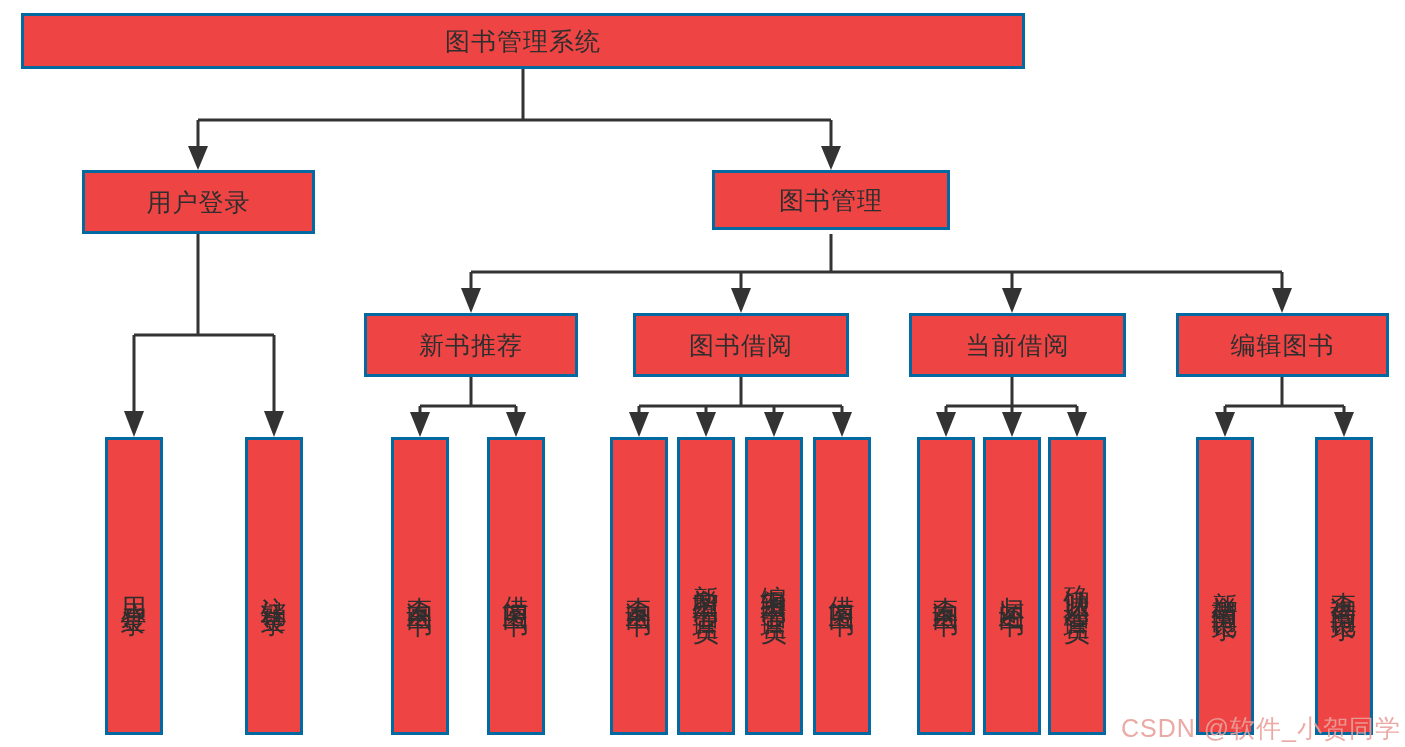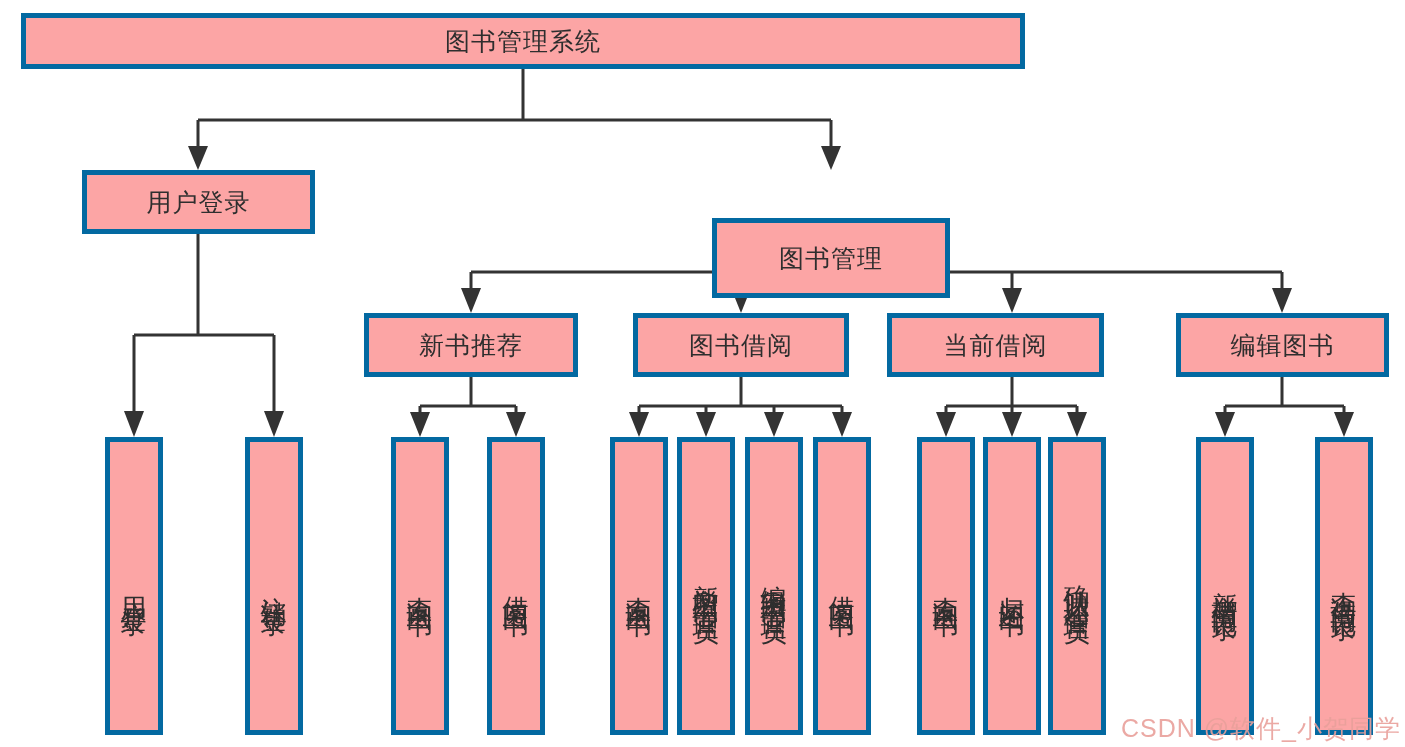--- a/index.html
+++ b/index.html
@@ -12,36 +12,36 @@
     overflow: hidden;
   }
   #connectors {
     position: absolute;
     left: 0; top: 0;
     z-index: 0;
   }
   .node {
     position: absolute;
     box-sizing: border-box;
-    border: 5px solid #0369a1;
-    background: #fca5a5;
+    border: 3px solid #0369a1;
+    background: #ef4444;
     display: flex;
     align-items: center;
     justify-content: center;
     color: #2e2e2e;
     z-index: 1;
   }
   .hnode { font-size: 25px; letter-spacing: 1px; }
   .root  { left: 21px;  top: 13px;  width: 1004px; height: 56px; }
   .l2a   { left: 82px;  top: 170px; width: 233px;  height: 64px; }
-  .l2b   { left: 712px; top: 170px; width: 238px;  height: 80px; margin-top: 48px; }
+  .l2b   { left: 712px; top: 170px; width: 238px;  height: 60px; }
   .l3    { top: 313px; height: 64px; text-align: center; }
   .l3a   { left: 364px;  width: 214px; }
   .l3b   { left: 633px;  width: 216px; }
-  .l3c   { left: 887px;  width: 217px; }
+  .l3c   { left: 909px;  width: 217px; }
   .l3d   { left: 1176px; width: 213px; }
   .leaf  { top: 437px; height: 298px; width: 58px; }
   .leaf span {
     writing-mode: vertical-rl;
     text-orientation: mixed;
     font-size: 26px;
     letter-spacing: 5px;
     line-height: 1;
     color: #2e2e2e;
     white-space: nowrap;

